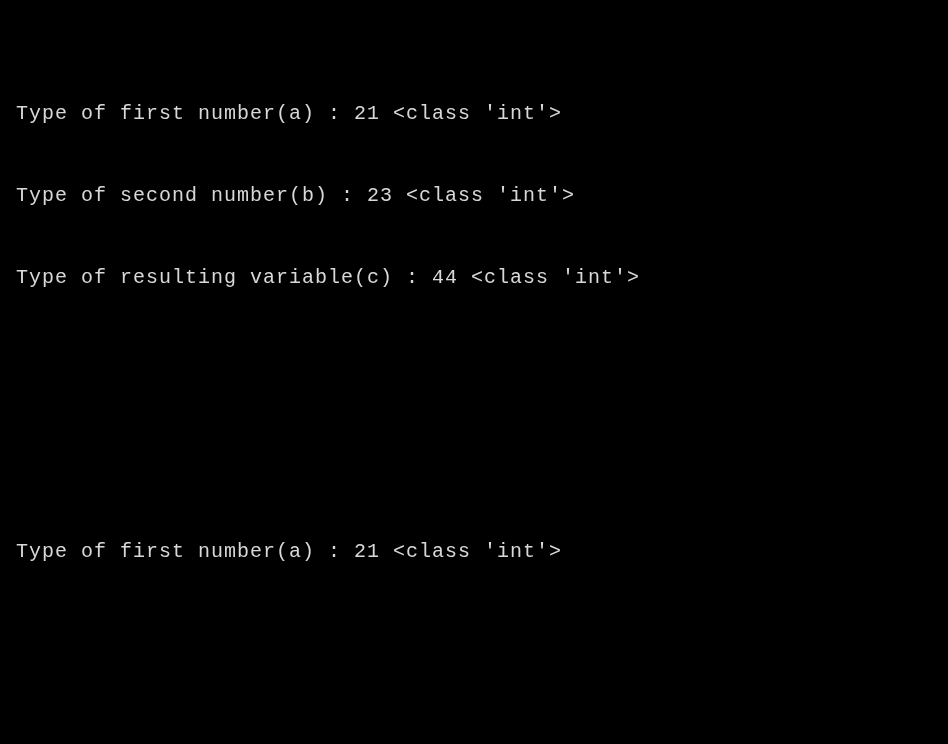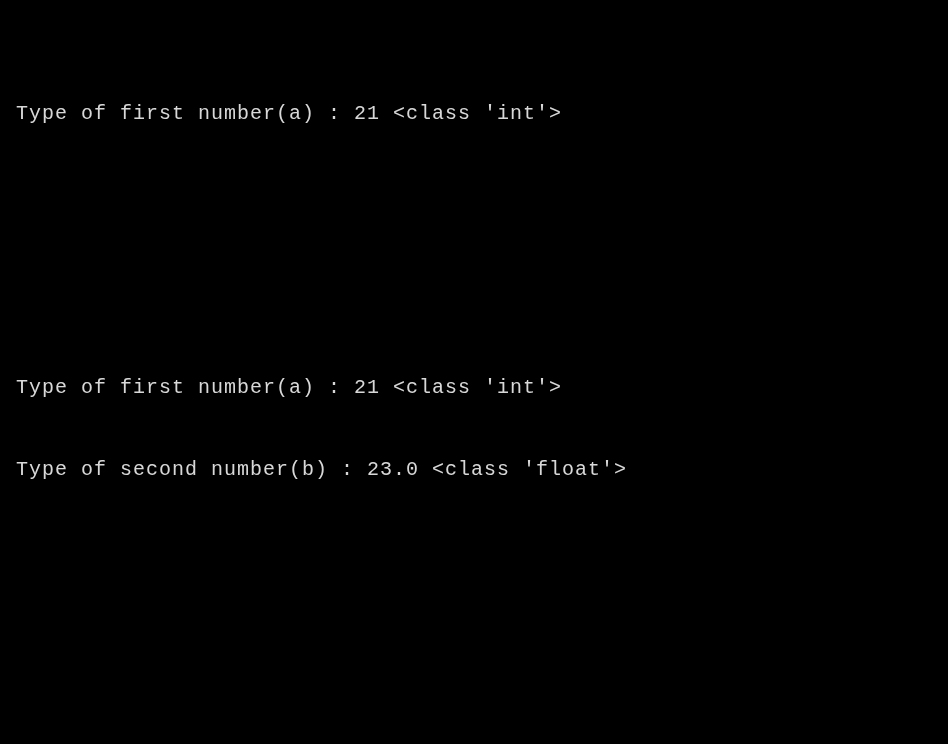--- a/index.html
+++ b/index.html
@@ -32,20 +32,21 @@
       line-height: 36px;
       height: 36px;
     }
   </style>
 </head>
 <body>
 
 <div class="terminal">
   <div class="block">
     <div class="line">Type of first number(a) : 21 &lt;class 'int'&gt;</div>
+    <div class="line">Type of second number(b) : 23 &lt;class 'int'&gt;</div>
+    <div class="line">Type of resulting variable(c) : 44 &lt;class 'int'&gt;</div>
   </div>
   <div class="block">
     <div class="line">Type of first number(a) : 21 &lt;class 'int'&gt;</div>
-    <div class="line">Type of second number(b) : 23.0 &lt;class 'float'&gt;</div>
   </div>
   
   
 </div>
 
 </body></html>

